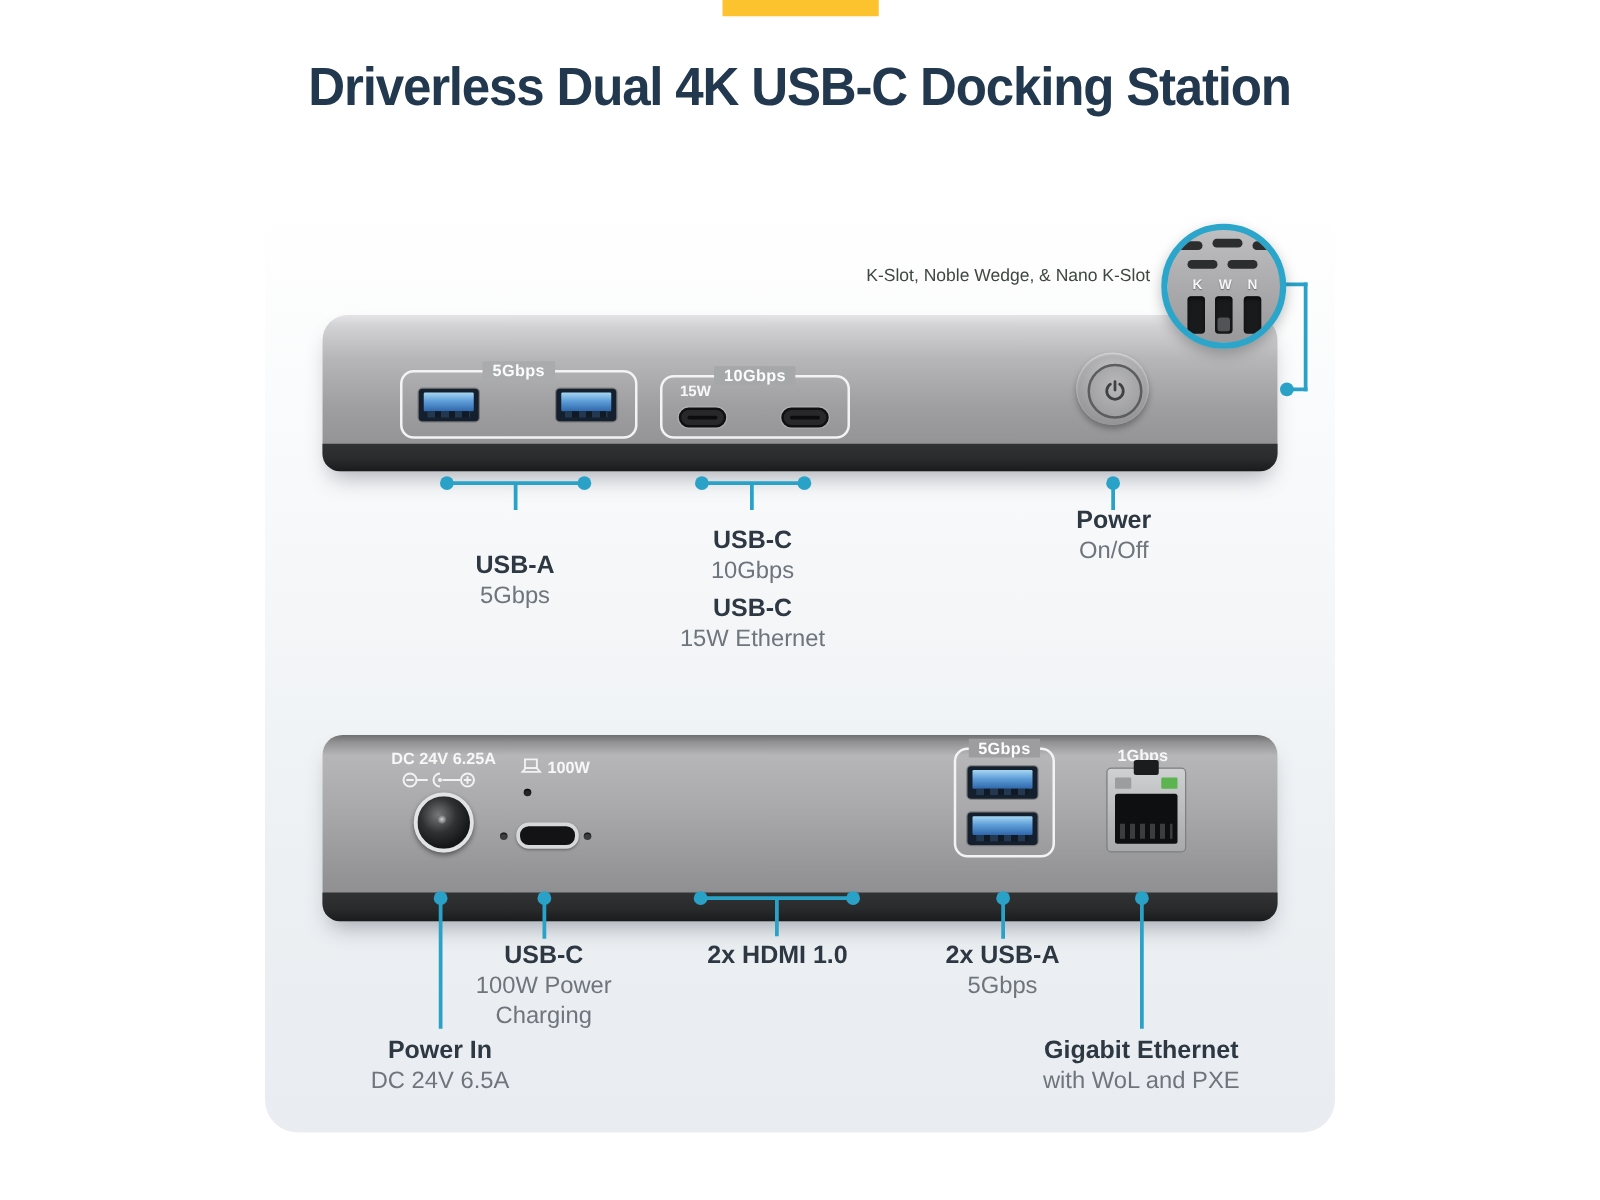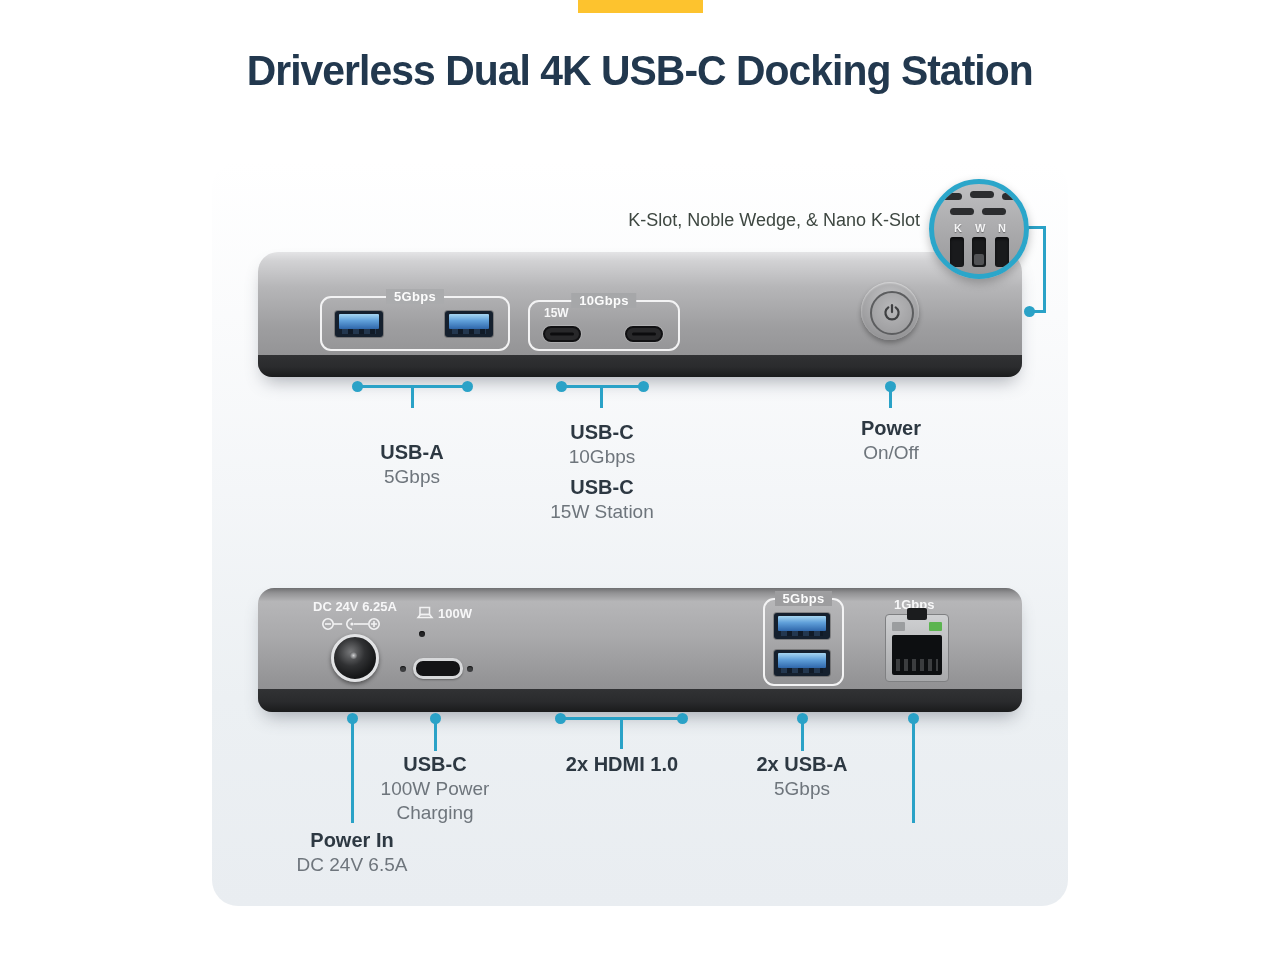--- a/index.html
+++ b/index.html
@@ -23,21 +23,21 @@
 
   
   .panel{
     left:212px;top:162px;width:856px;height:744px;border-radius:26px;
     background:linear-gradient(180deg,rgba(236,240,244,0) 0%,rgba(237,240,244,.45) 34%,#ecf0f3 72%,#e9edf1 100%);
   }
 
   
   .dock{left:258px;width:764px;}
   .dock-front{top:252px;height:125px;}
-  .dock-rear{top:588px;height:124px;}
+  .dock-rear{top:588px;height:149px;}
   .body{
     position:absolute;inset:0;border-radius:20px 20px 14px 14px;
     box-shadow:0 10px 18px -6px rgba(75,82,95,.45);
   }
   .dock-front .body{
     background:linear-gradient(180deg,#e4e4e6 0%,#d2d2d4 7%,#b6b6b8 28%,#9e9ea0 60%,#8c8c8e 100%);
   }
   .dock-rear .body{
     border-radius:16px 16px 14px 14px;
     background:linear-gradient(180deg,#6f6f71 0%,#929294 4%,#b6b6b8 11%,#a9a9ab 40%,#949496 75%,#8a8a8c 100%);
@@ -100,21 +100,21 @@
   .t-line{position:absolute;background:#2AA2C7;}
   .t-dot{position:absolute;width:11px;height:11px;border-radius:50%;background:#2AA2C7;}
 
   
   .callout{position:absolute;text-align:center;}
   .c-title{font-size:20px;font-weight:bold;color:#2D3842;line-height:25px;}
   .c-sub{font-size:19px;color:#6E757C;line-height:24px;}
   .c-gap{margin-top:6px;}
   .kslot-caption{
     left:560px;top:207px;width:360px;text-align:right;
-    font-size:18px;color:#3E4741;line-height:27px;
+    font-size:14px;color:#3E4741;line-height:27px;
   }
 
   
   .dev-label{position:absolute;font-size:13px;font-weight:bold;color:#f7f7f8;white-space:nowrap;}
   .dev-label.small{font-size:12px;}
 
   
   .dc-jack{
     position:absolute;width:42px;height:42px;border-radius:50%;border:3px solid #e2e3e5;
     background:radial-gradient(circle at 40% 36%,#77787a 0%,#303133 38%,#151617 70%);
@@ -234,26 +234,26 @@
   </div>
 
   <div class="t-dot" style="left:556px;top:381px;"></div>
   <div class="t-dot" style="left:638px;top:381px;"></div>
   <div class="t-line" style="left:561px;top:385px;width:82px;height:3px;"></div>
   <div class="t-line" style="left:600px;top:387px;width:3px;height:21px;"></div>
   <div class="callout" style="left:522px;top:420px;width:160px;">
     <div class="c-title">USB-C</div>
     <div class="c-sub">10Gbps</div>
     <div class="c-title c-gap">USB-C</div>
-    <div class="c-sub">15W Station</div>
+    <div class="c-sub">15W Ethernet</div>
   </div>
 
   <div class="t-dot" style="left:885px;top:381px;"></div>
   <div class="t-line" style="left:889px;top:389px;width:3px;height:19px;"></div>
-  <div class="callout" style="left:811px;top:416px;width:160px;">
+  <div class="callout" style="left:811px;top:404px;width:160px;">
     <div class="c-title">Power</div>
     <div class="c-sub">On/Off</div>
   </div>
 
   <div class="abs dock dock-rear">
     <div class="body">
 
       <div class="dev-label" style="left:55px;top:11px;">DC 24V 6.25A</div>
       <div style="position:absolute;left:63px;top:28px;">
         <svg width="62" height="16" viewBox="0 0 62 16" fill="none" stroke="#f2f2f3" stroke-width="1.6">
@@ -333,14 +333,18 @@
 
   <div class="t-dot" style="left:797px;top:713px;"></div>
   <div class="t-line" style="left:801px;top:721px;width:3px;height:30px;"></div>
   <div class="callout" style="left:712px;top:752px;width:180px;">
     <div class="c-title">2x USB-A</div>
     <div class="c-sub">5Gbps</div>
   </div>
 
   <div class="t-dot" style="left:908px;top:713px;"></div>
   <div class="t-line" style="left:912px;top:721px;width:3px;height:102px;"></div>
+  <div class="callout" style="left:818px;top:828px;width:190px;">
+    <div class="c-title">Gigabit Ethernet</div>
+    <div class="c-sub">with WoL and PXE</div>
+  </div>
 
 </div>
 
 </body></html>

